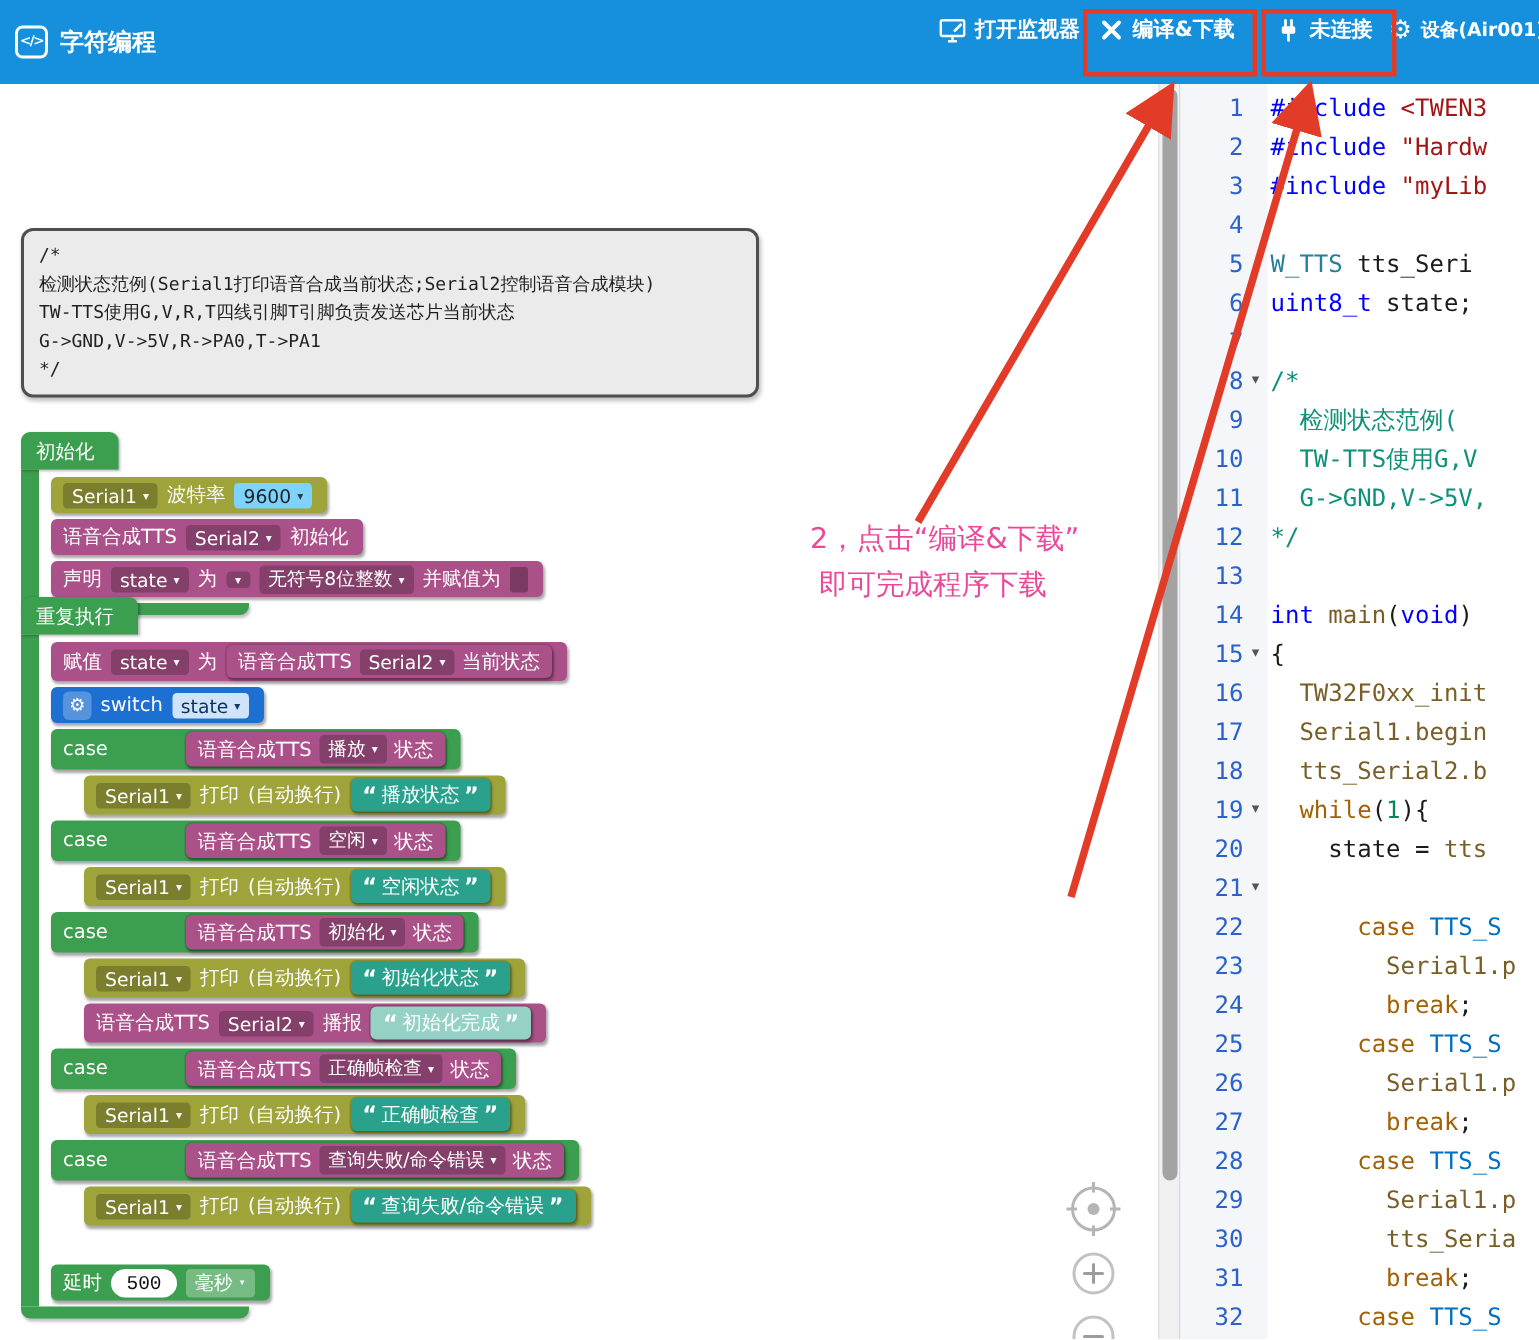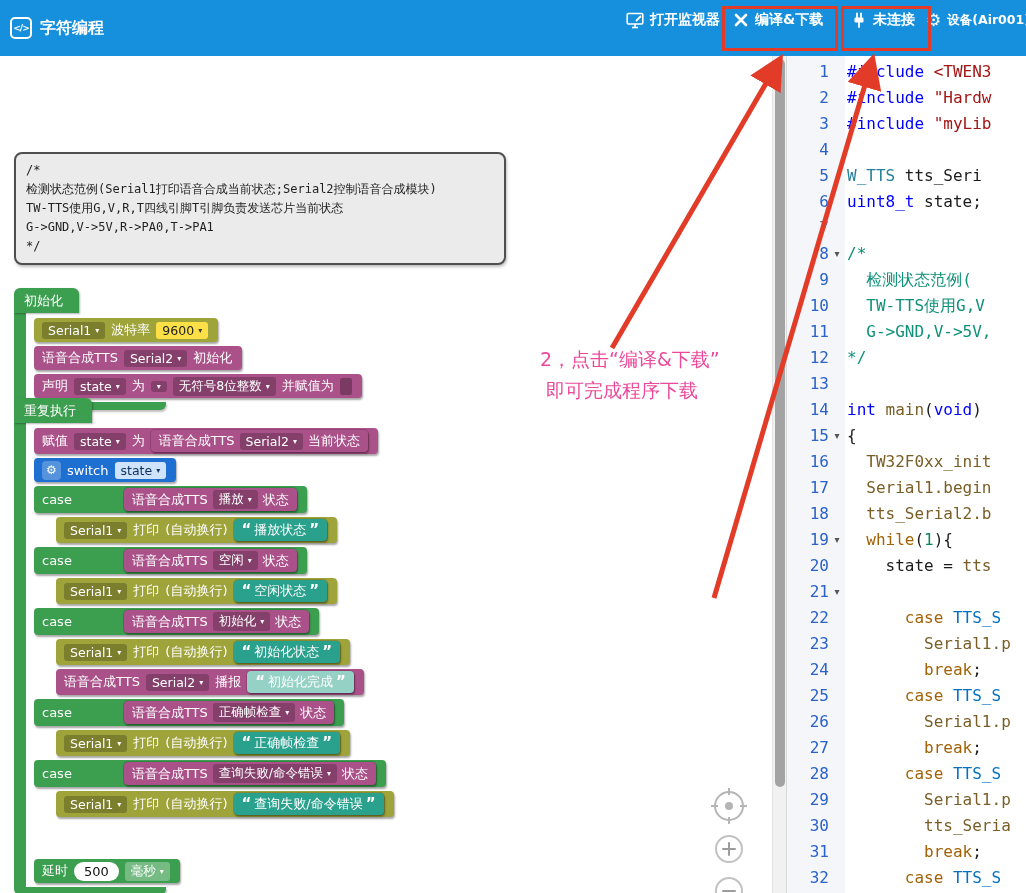--- a/index.html
+++ b/index.html
@@ -33,21 +33,21 @@
   .indent1{margin-left:22px}
 
   .blk-chip{display:inline-flex;align-items:center;gap:5px;padding:2px 8px;border-radius:4px;box-shadow:0 0 0 1px rgba(0,0,0,.15),1px 2px 2px rgba(0,0,0,.3)}
   .chip-magenta{background:#aa5189}
   .chip-teal{background:#2aa18d}
   .chip-tealsel{background:#95d1c5}
 
   .blk-lbl{display:inline-block}
   .blk-dd{display:inline-flex;align-items:center;gap:4px;background:rgba(0,0,0,.22);border-radius:3px;padding:1px 6px;font-size:12.5px;cursor:pointer}
   .dd-caret{font-size:8px;opacity:.95}
-  .dd-wdd{background:#fde047;color:#222}
+  .dd-wdd{background:#7dd3fc;color:#222}
   .dd-wdd .dd-caret{color:#333}
   .dd-ldd{background:#cfe4fb;color:#0c2f5e}
   .dd-ldd .dd-caret{color:#0c2f5e}
   .dd-gdd{background:rgba(255,255,255,.30)}
   .blk-inp{background:#fff;color:#111;border-radius:11px;padding:2px 10px;min-width:44px;display:inline-flex;justify-content:center}
   .blk-sock{width:12px;height:17px;background:rgba(0,0,0,.28);border-radius:2px;display:inline-block}
   .blk-gear{width:19px;height:19px;display:inline-flex;align-items:center;justify-content:center;background:rgba(255,255,255,.25);border-radius:4px;font-size:12px}
   .blk-sp{display:inline-block;width:40px}
   .blk-q{display:inline-flex;align-items:center;gap:3px}
   .qmark{font-size:15px;font-weight:bold}
@@ -342,21 +342,21 @@
               <span class="blk-lbl">打印</span>
               <span class="blk-lbl">(自动换行)</span>
               <span class="blk-chip chip-teal">
                 <span class="blk-q">
                   <span class="qmark">“</span>
                   <span class="qtxt">查询失败/命令错误</span>
                   <span class="qmark">”</span>
                 </span>
               </span>
             </div>
-            <div class="blk-row row-green" style="margin-top: 40px;">
+            <div class="blk-row row-green" style="margin-top: 24px; font-family: Liberation Mono, monospace;">
               <span class="blk-lbl">延时</span>
               <span class="blk-inp">500</span>
               <span class="blk-dd dd-gdd">
                 <span class="dd-txt">毫秒</span>
                 <span class="dd-caret">▾</span>
               </span>
             </div>
           </div><div class="blk-foot"></div></div>
       </div>
 

